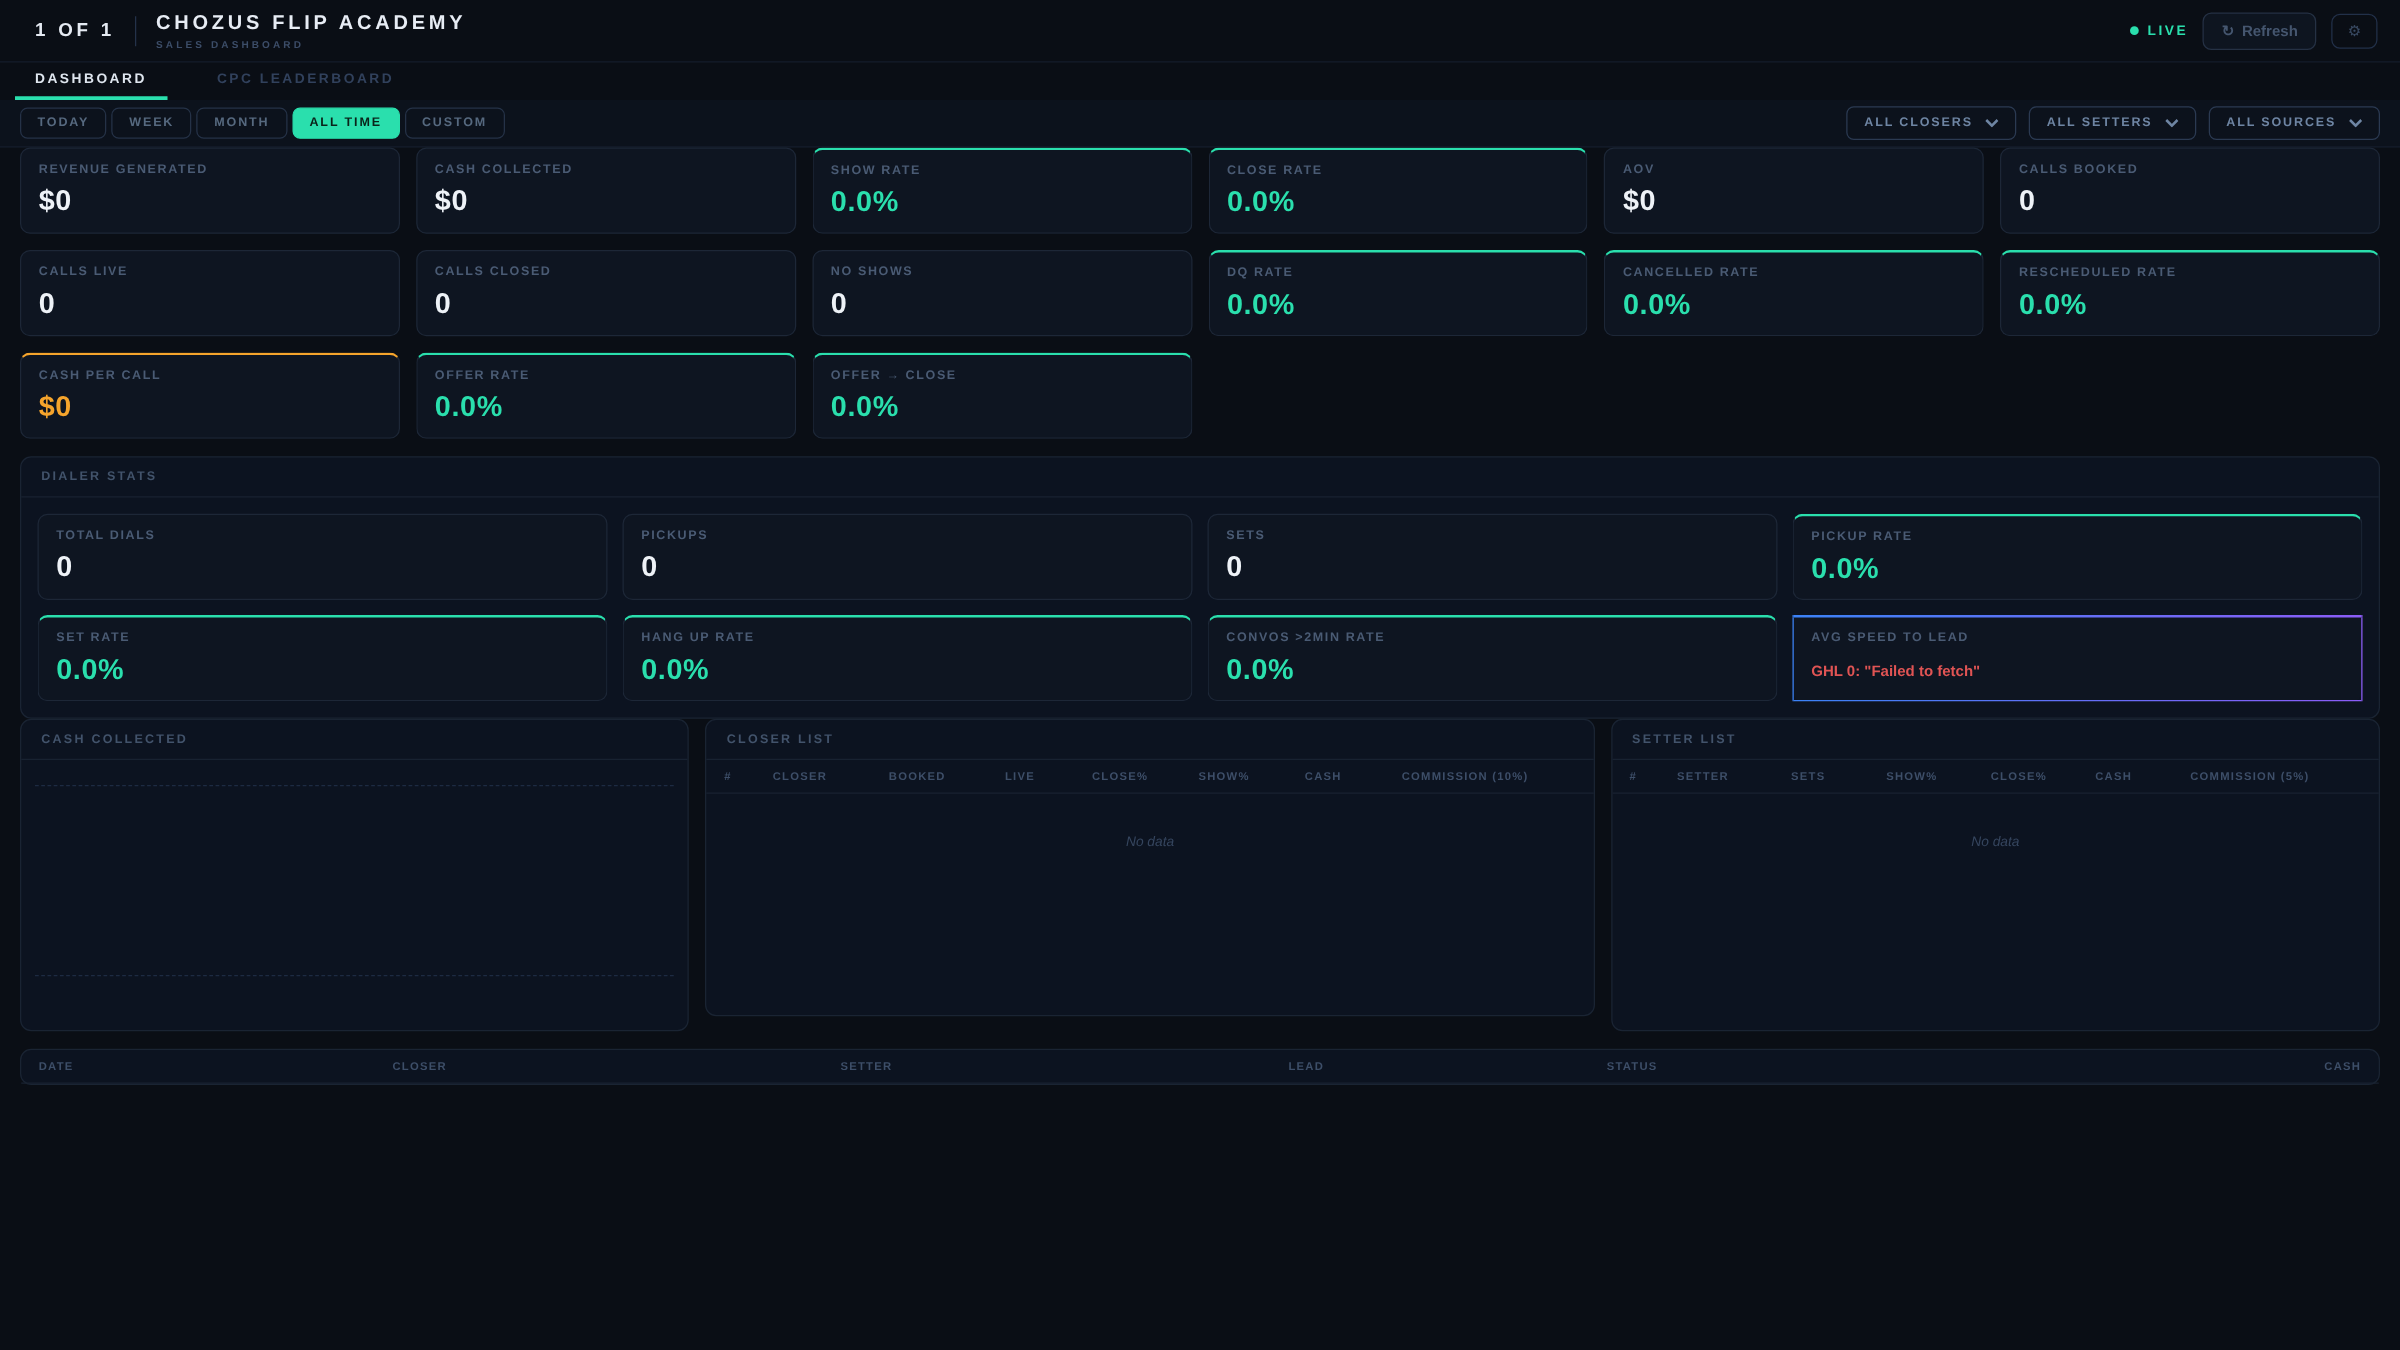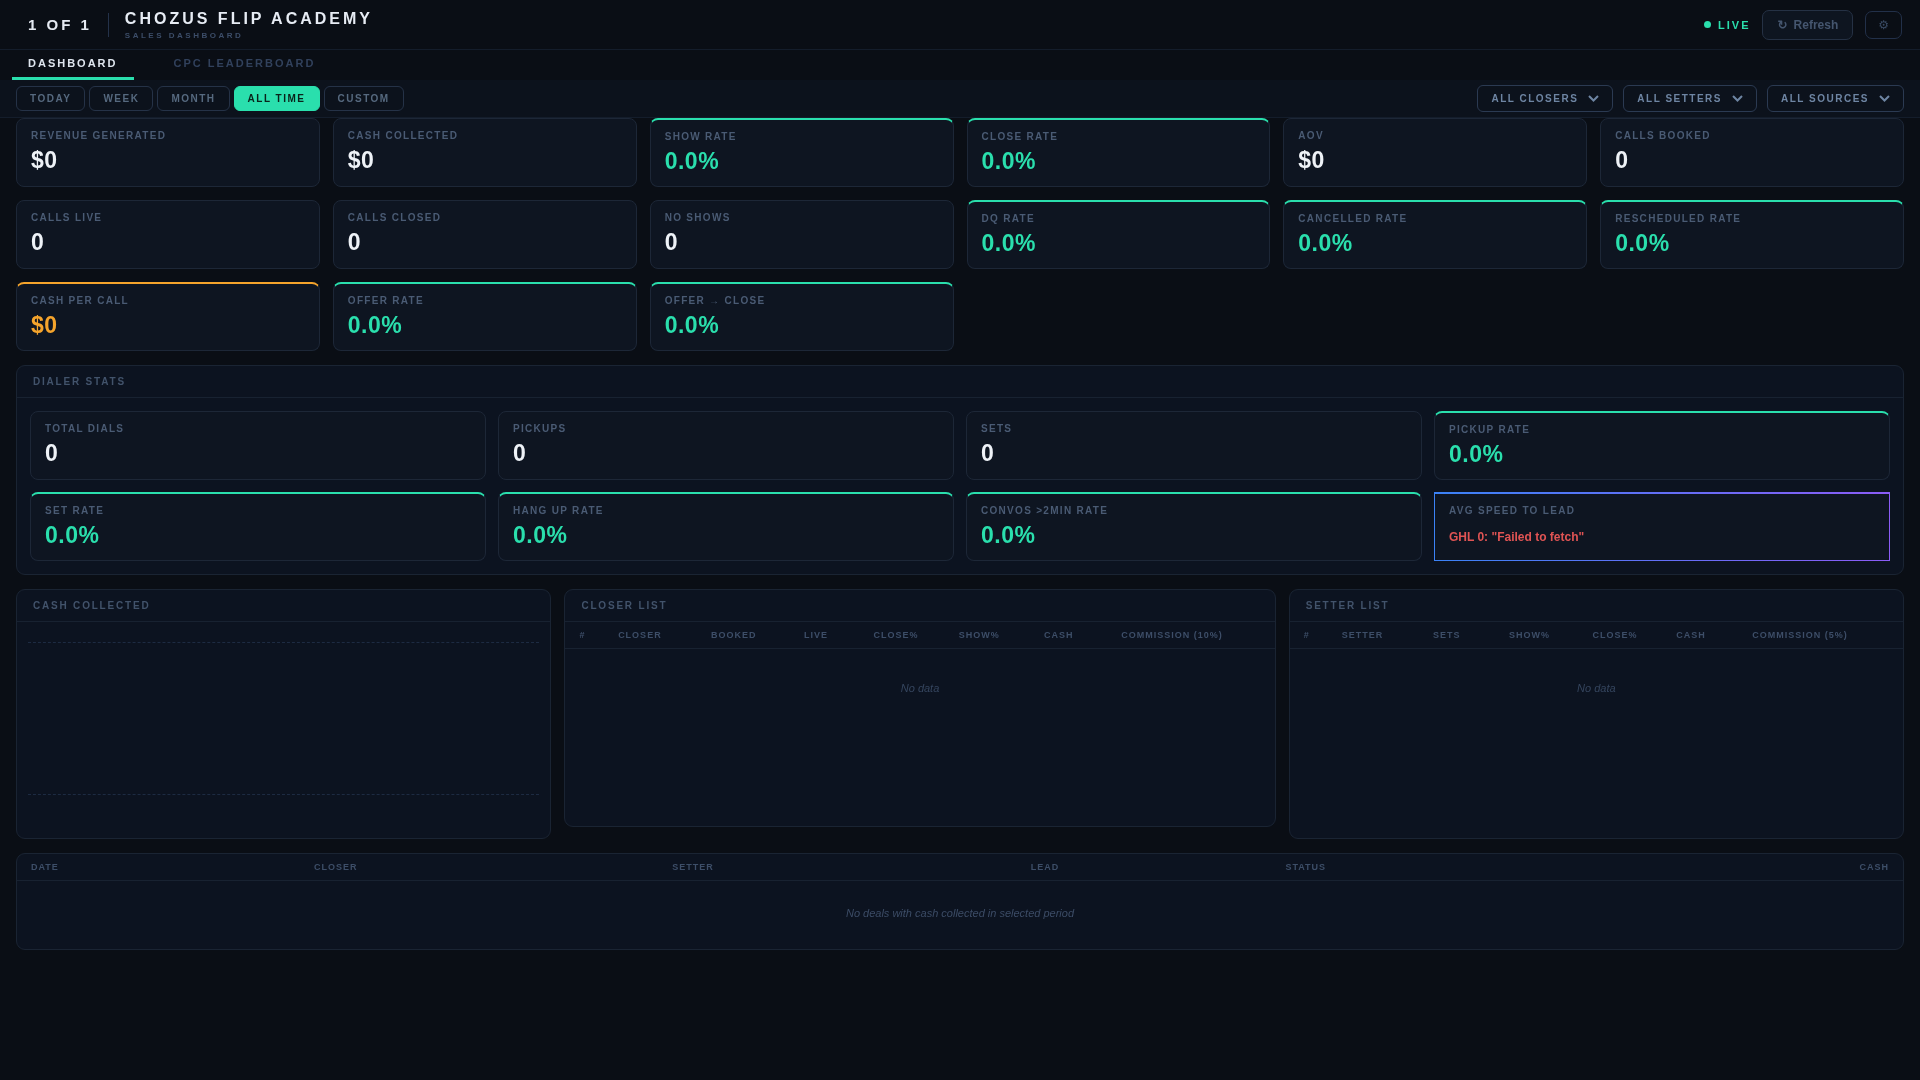--- a/index.html
+++ b/index.html
@@ -57,21 +57,21 @@
   .card.accent-blue{border-top:2px solid #4477f2;border-image:linear-gradient(90deg,#3b82f6,#8b5cf6) 1;
     border-left:1px solid var(--border);border-right:1px solid var(--border);border-bottom:1px solid var(--border)}
   .kpi-label{font-size:10px;font-weight:bold;letter-spacing:1.3px;color:var(--label)}
   .kpi-value{font-size:23px;font-weight:bold;margin-top:6px;letter-spacing:.5px}
   .val-white{color:#eef2f7}
   .val-teal{color:var(--teal)}
   .val-orange{color:var(--orange)}
   .err-text{font-size:12px;font-weight:bold;color:var(--red);margin-top:14px}
 
   
-  .panel{background:#0c1320;border:1px solid #1a2433;border-radius:9px;margin-bottom:14px}
+  .panel{background:#0c1320;border:1px solid #1a2433;border-radius:9px;margin-bottom:0}
   .panel-head{display:flex;align-items:center;justify-content:space-between;padding:10px 16px;border-bottom:1px solid #18python;border-bottom:1px solid #182231}
   .panel-title{font-size:10px;font-weight:bold;letter-spacing:1.8px;color:#42536b}
   .records{font-size:9px;font-weight:bold;letter-spacing:1.5px;color:#2c3c55}
   .dialer-body{padding:13px;display:grid;grid-template-columns:repeat(4,1fr);gap:12px}
   .dialer-body .card{min-height:62px}
 
   
   .bottom-grid{display:grid;grid-template-columns:536fr 712fr 616fr;gap:13px;margin-bottom:14px}
   .list-panel{min-height:238px;display:flex;flex-direction:column}
   .chart-area{position:relative;flex:1;margin:1px}
@@ -305,16 +305,15 @@
 
   <section class="panel">
     <div class="thead deals-cols">
       <span class="th">DATE</span>
       <span class="th">CLOSER</span>
       <span class="th">SETTER</span>
       <span class="th">LEAD</span>
       <span class="th">STATUS</span>
       <span class="th right">CASH</span>
     </div>
-    <div class="deals-empty">No deals with cash collected in selected period</div>
   </section>
 
 </main>
 
 </body></html>

